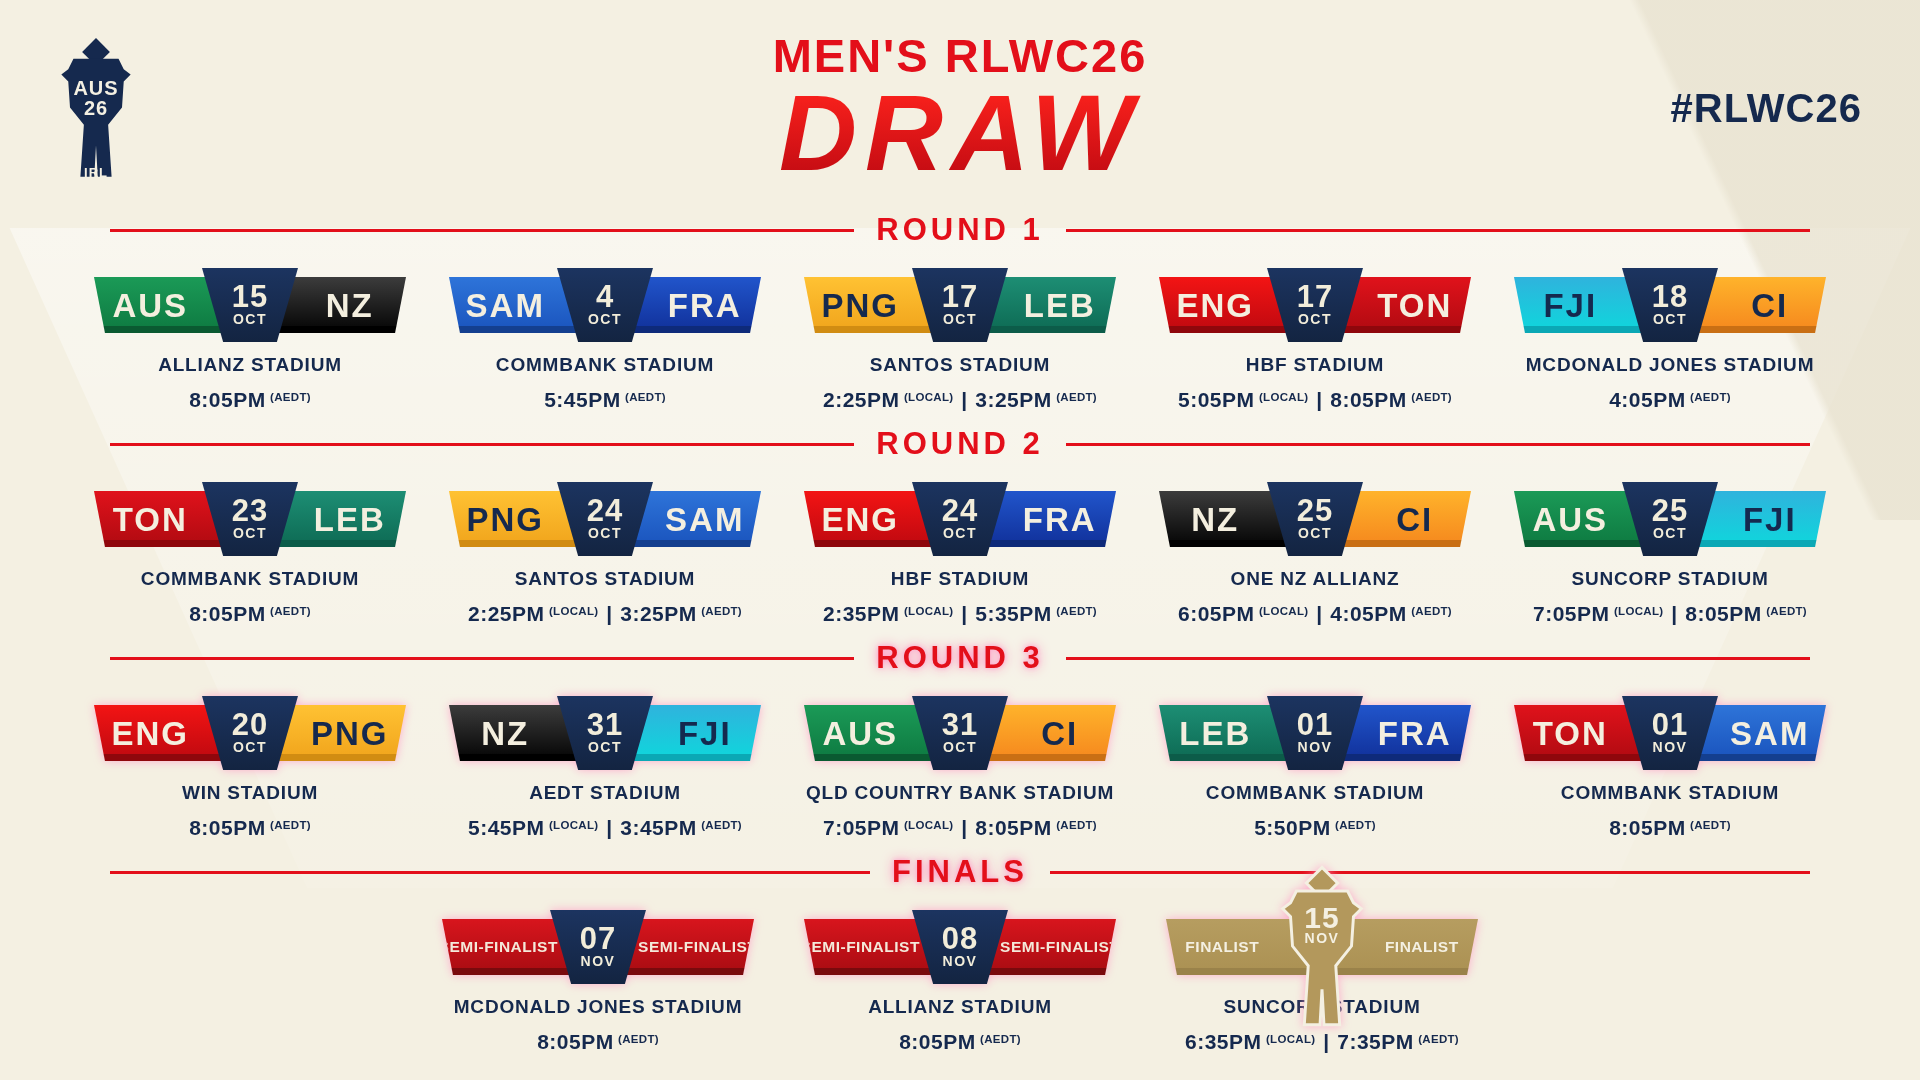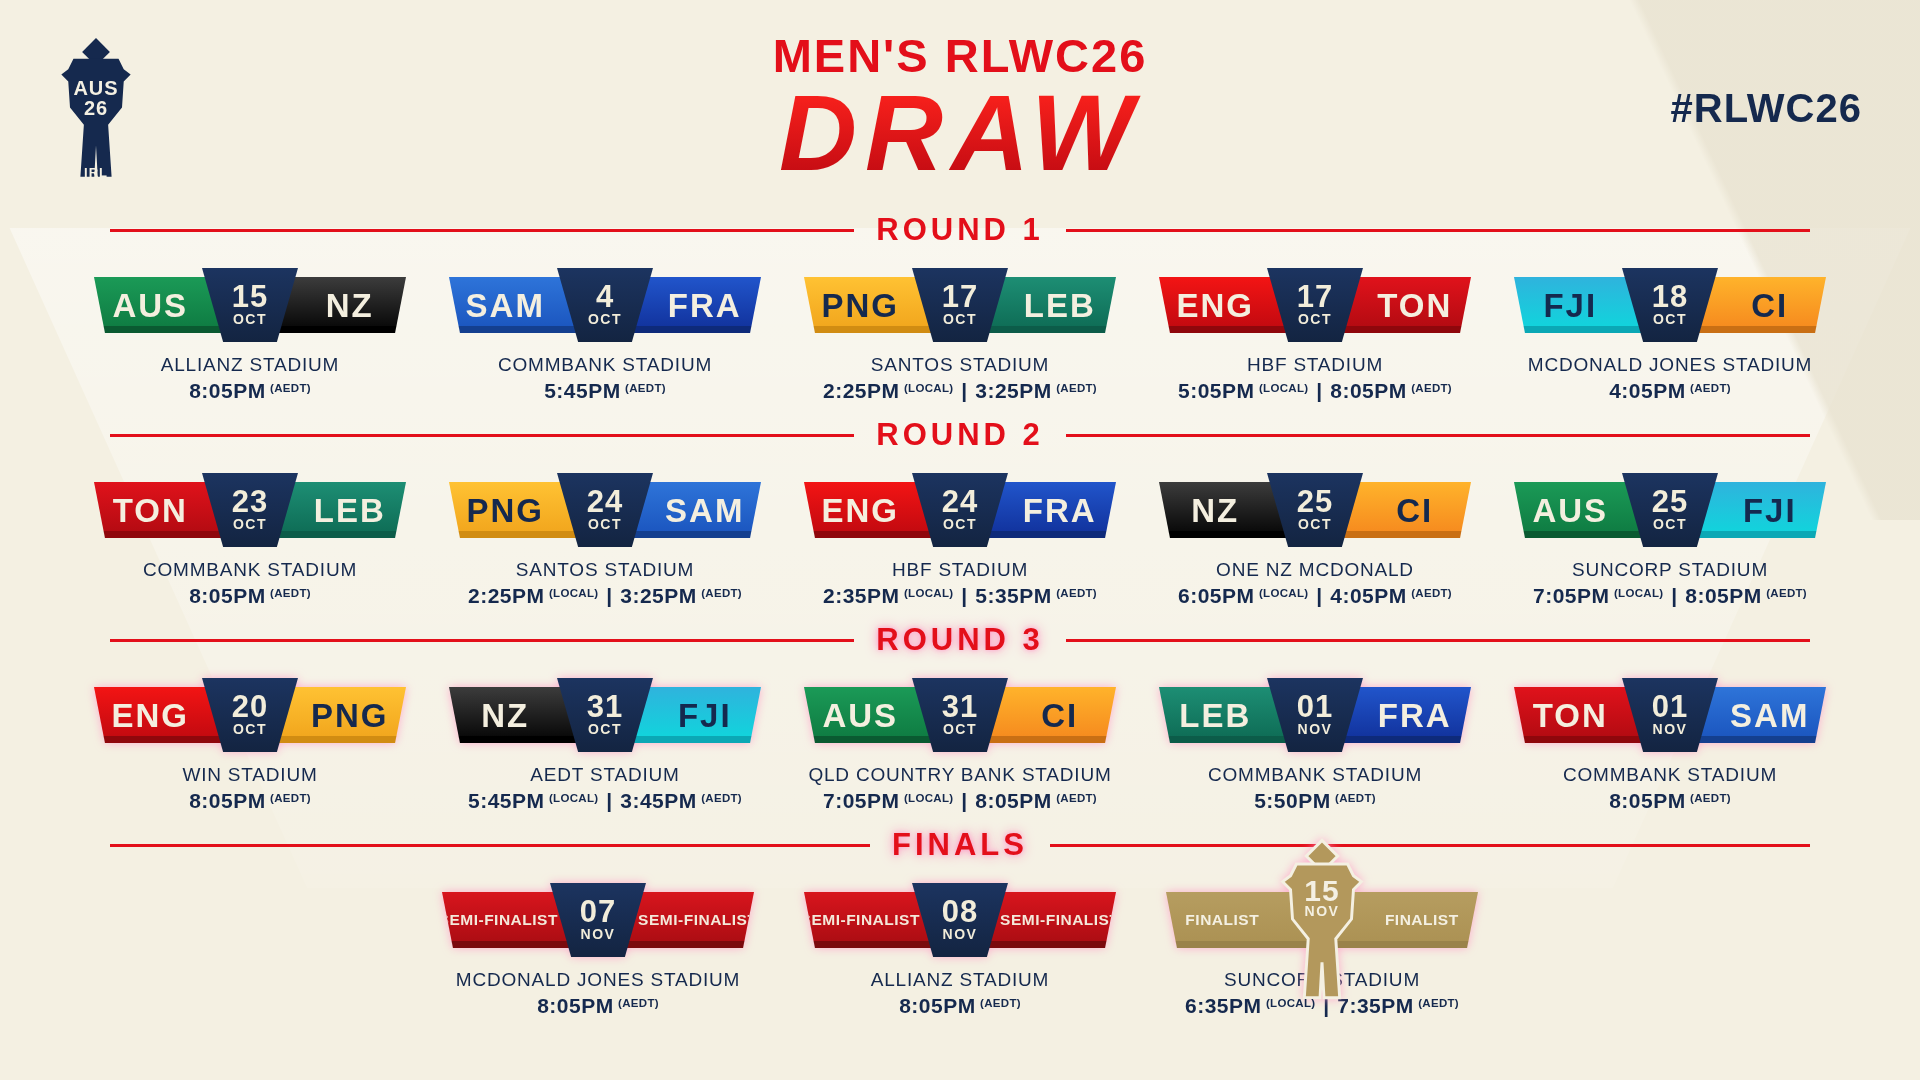--- a/index.html
+++ b/index.html
@@ -67,22 +67,22 @@
   .date-month { font-weight:bold; font-size:14px; letter-spacing:1.5px; }
 
   
   .final-trophy { display:none; }
   .final-card .final-trophy { display:block; position:absolute; left:50%; transform:translateX(-50%); top:-52px; width:118px; height:182px; z-index:2; }
   .final-card .final-trophy svg { width:100%; height:100%; display:block; }
   .final-card .trophy-date { position:absolute; left:0; top:46px; width:100%; text-align:center; color:#f4f0e2; line-height:1; }
   .final-card .trophy-date .date-day { font-size:30px; }
   .final-card .trophy-date .date-month { font-size:14px; }
 
-  .venue { margin-top:12px; text-align:center; font-weight:normal; font-size:19px; letter-spacing:.8px; color:#15294e; }
-  .times { margin-top:3px; text-align:center; font-weight:bold; color:#15294e; white-space:nowrap; }
+  .venue { margin-top:12px; text-align:center; font-weight:bold; font-size:19px; letter-spacing:.8px; color:#15294e; }
+  .times { margin-top:12px; text-align:center; font-weight:bold; color:#15294e; white-space:nowrap; }
   .times .t { font-size:21px; letter-spacing:.5px; }
   .times .z { font-size:11.5px; position:relative; top:-6px; letter-spacing:.3px; }
   .times .sep { font-size:21px; margin:0 8px; }
 </style>
 </head>
 <body>
 
 <div class="bg-panel"></div>
 <div class="bg-corner"></div>
 
@@ -275,21 +275,21 @@
       </div>
       <div class="team team-away" style="background: linear-gradient(rgb(255, 179, 43), rgb(246, 140, 31) 88%, rgb(201, 111, 20) 88%);">
         <span class="team-label" style="color: rgb(21, 41, 78);">CI</span>
       </div>
       <div class="date-block">
         <div class="date-day">25</div>
         <div class="date-month">OCT</div>
       </div>
 
     </div>
-    <div class="venue">ONE NZ MCDONALD</div>
+    <div class="venue">ONE NZ ALLIANZ</div>
     <div class="times"><span class="t">6:05PM</span> <span class="z">(LOCAL)</span><span class="sep">|</span><span class="t">4:05PM</span> <span class="z">(AEDT)</span></div>
   </div>
 
   <div class="match-card">
     <div class="blocks">
       <div class="team team-home" style="background: linear-gradient(rgb(27, 154, 87), rgb(15, 125, 67) 88%, rgb(10, 90, 49) 88%);">
         <span class="team-label" style="color: rgb(244, 239, 223);">AUS</span>
       </div>
       <div class="team team-away" style="background: linear-gradient(rgb(47, 179, 221), rgb(18, 211, 220) 88%, rgb(11, 168, 181) 88%);">
         <span class="team-label" style="color: rgb(21, 41, 78);">FJI</span>

